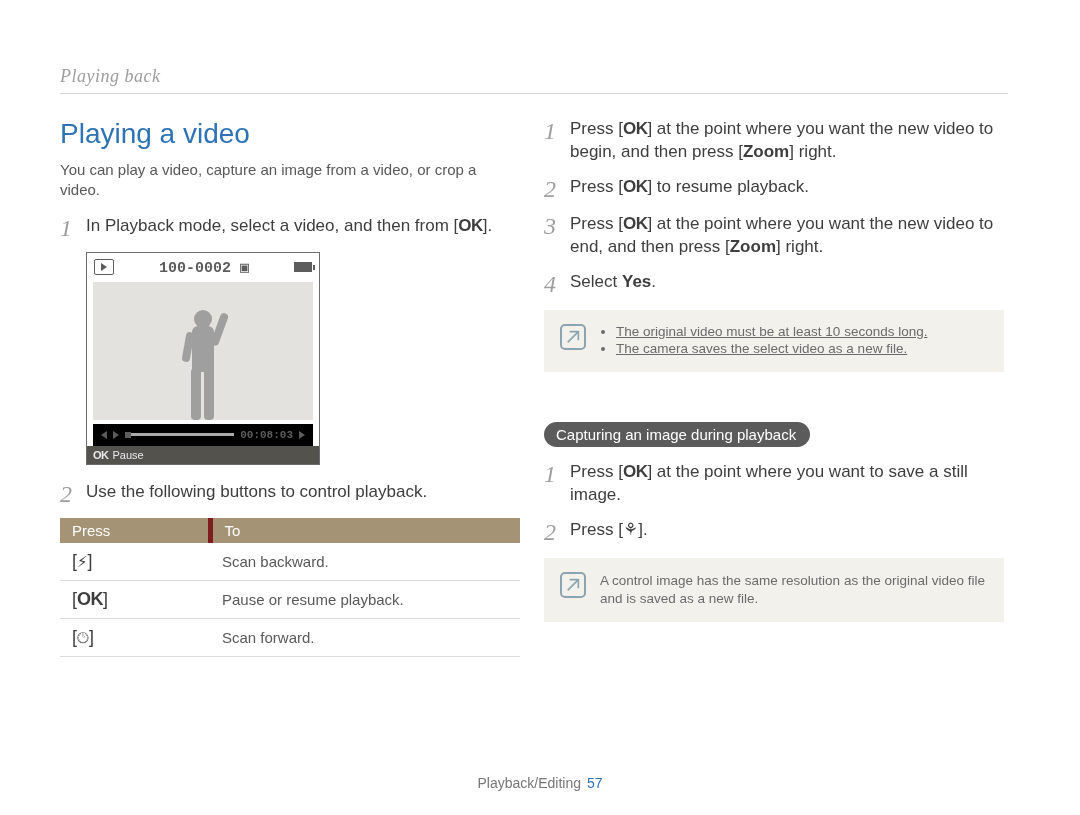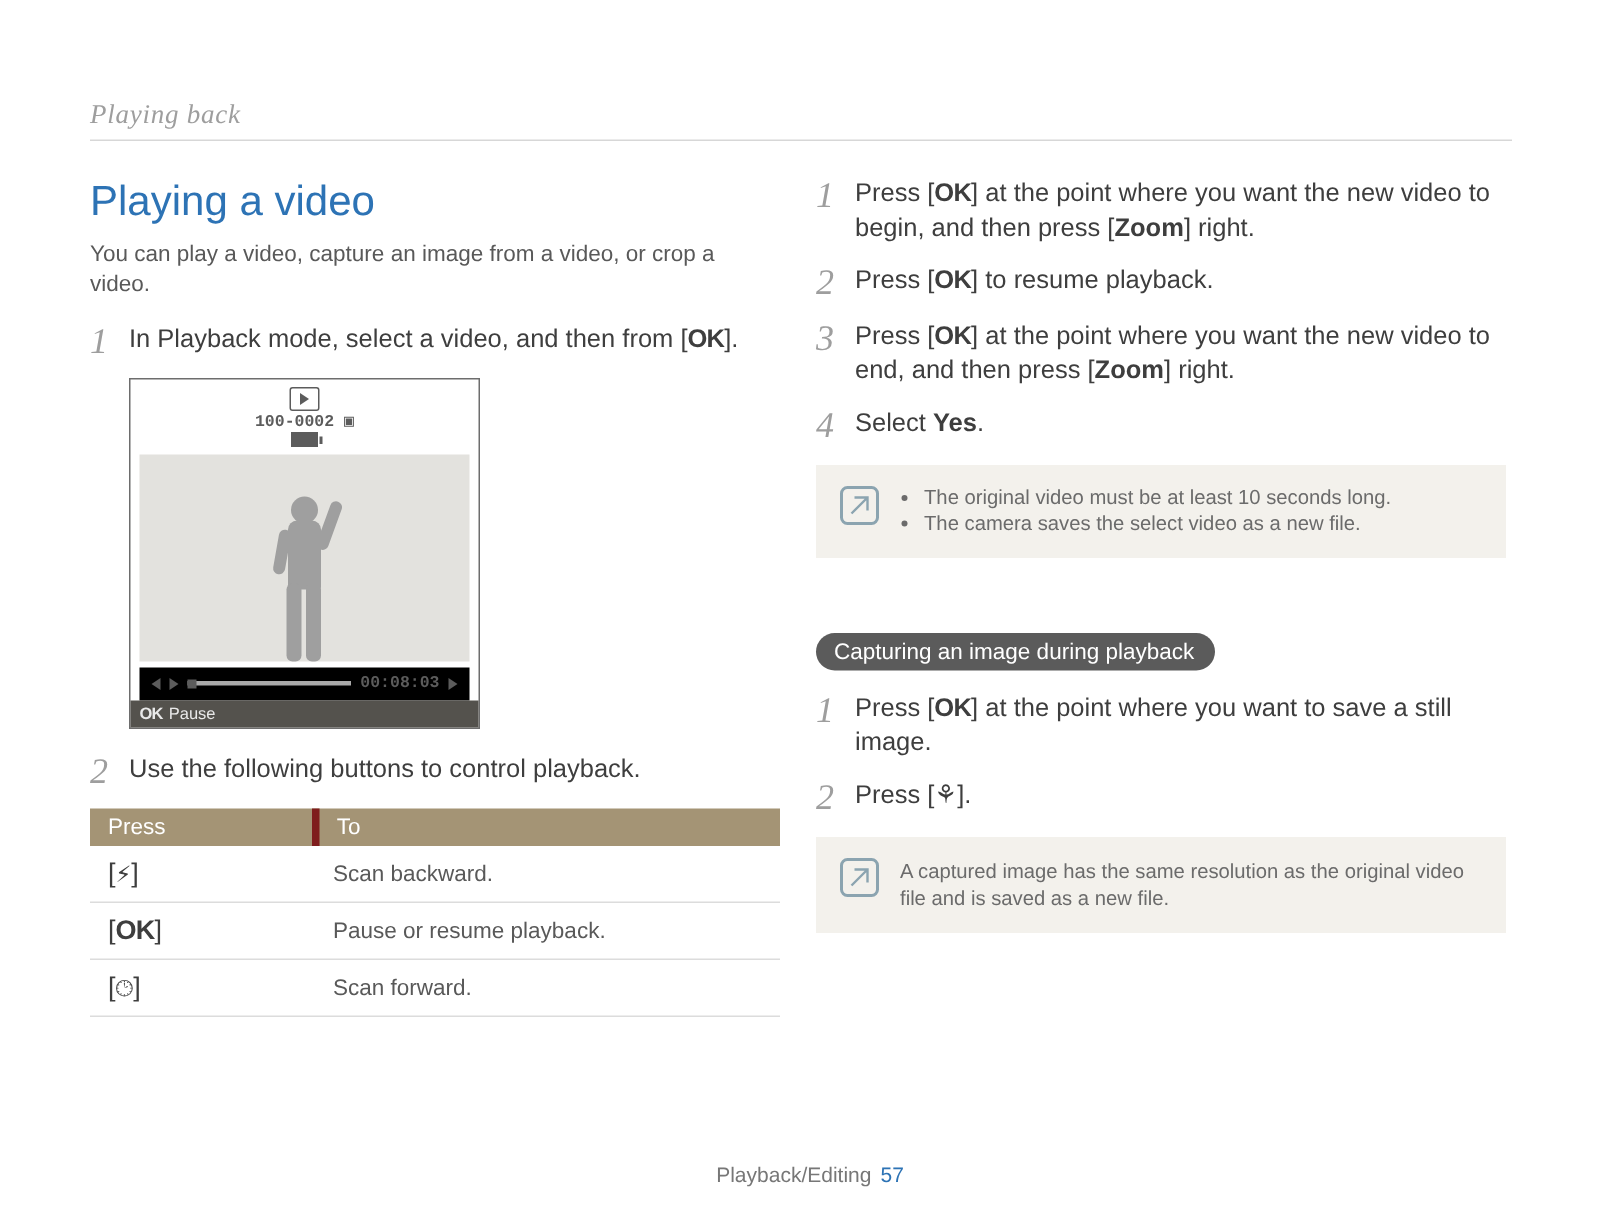--- a/index.html
+++ b/index.html
@@ -89,24 +89,23 @@
     width: 234px;
     border: 1px solid #6d6d6d;
     background: #fff;
   }
   .pv-top {
     display: flex;
     justify-content: space-between;
     align-items: center;
     padding: 5px 7px;
     font-family: 'Courier New', monospace;
-    font-size: 11px;
+    font-size: 15px;
     font-weight: 700;
     color: #5c5c5c;
-    flex-direction: column;
   }
   .pv-icon-play {
     width: 20px; height: 16px;
     border: 1.5px solid #5c5c5c;
     border-radius: 2px;
     display: flex; align-items: center; justify-content: center;
   }
   .pv-icon-play::before {
     content: "";
     border-left: 6px solid #5c5c5c;
@@ -190,21 +189,21 @@
   .note-icon {
     width:26px;height:26px;flex:none;
     border:2px solid #8ba4b0;border-radius:5px;
     display:flex;align-items:center;justify-content:center;
     color:#8ba4b0;
     font-style:italic;
     font-family: Georgia, serif;
     transform: rotate(0deg);
   }
   .note-icon svg { width:16px;height:16px; }
-  .note ul { list-style: disc; padding-left: 16px; }
+  .note ul { list-style: disc; padding-left: 16px; text-decoration: underline; }
   .note ul li { margin-bottom: 2px; }
   .note .single { line-height:1.35; }
 
   .section-sep { height: 50px; }
 
   
   .pagefoot {
     position:absolute;
     bottom: 24px;
     left:0; right:0;
@@ -361,21 +360,21 @@
         </span>
       </li>
     </ol>
 
     <div class="note">
       <div class="note-icon">
         <svg viewBox="0 0 24 24" fill="none" stroke="#8ba4b0" stroke-width="2.4">
             <path d="M4 20 L20 4 M7 4 H20 V17"></path>
           </svg>
       </div>
-      <div class="single">A captured image has the same resolution as the original video file and is saved as a new file.</div>
+      <div class="single">A control image has the same resolution as the original video file and is saved as a new file.</div>
     </div>
 
   </div>
 </div>
 
 <div class="pagefoot">
   <span>Playback/Editing</span><span class="pn">57</span>
 </div>
 
 </body></html>

